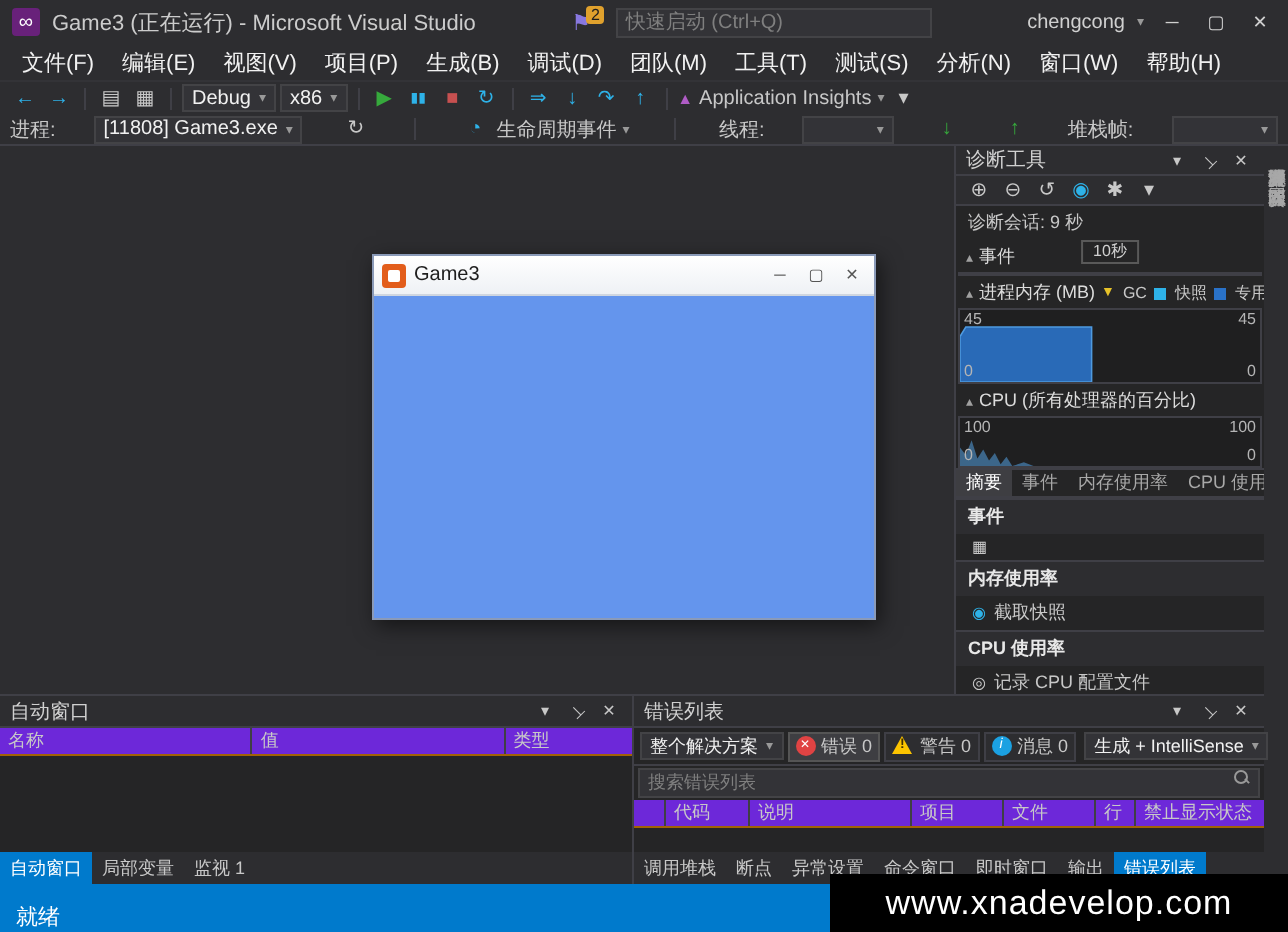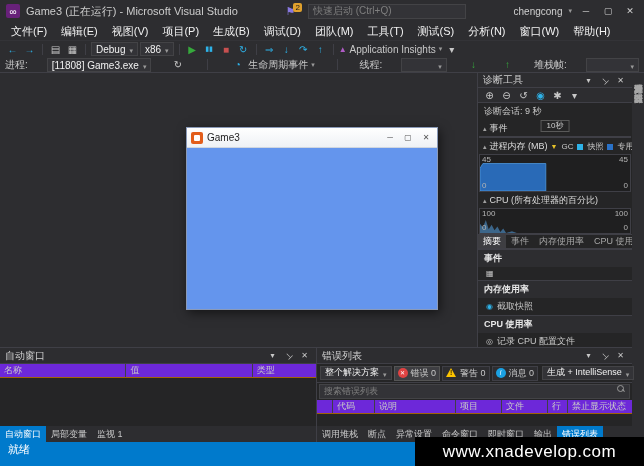--- a/index.html
+++ b/index.html
@@ -22,21 +22,21 @@
 
   
   .menubar{top:22px;height:18px;display:flex;align-items:center;padding:0 4px;background:#2d2d30}
   .mitem{padding:0 7px;color:#f1f1f1;font-size:11px;white-space:nowrap}
 
   
   .tb1{top:40px;height:17px;display:flex;align-items:center;gap:2px;padding:0 5px;background:#2d2d30;border-top:1px solid #333337}
   .tb2{top:57px;height:16px;display:flex;align-items:center;gap:19px;padding:0 5px;background:#2d2d30;border-bottom:1px solid #3f3f46}
   .icb{min-width:15px;height:14px;display:inline-flex;align-items:center;justify-content:center;color:#c8c8c8;font-size:10px}
   .sep{width:1px;height:11px;background:#3f3f46;margin:0 3px}
-  .combo{display:inline-flex;align-items:flex-end;gap:4px;height:14px;background:#333337;border:1px solid #434346;color:#f1f1f1;font-size:10px;padding:0 4px;white-space:nowrap}
+  .combo{display:inline-flex;align-items:center;gap:4px;height:14px;background:#333337;border:1px solid #434346;color:#f1f1f1;font-size:10px;padding:0 4px;white-space:nowrap}
   .lbl{color:#c8c8c8;font-size:10px;white-space:nowrap}
   .green{color:#36a93c}.blue{color:#2eb2e8}.red{color:#c75050}
   .aibtn{display:inline-flex;align-items:center;gap:3px;color:#c8c8c8;font-size:10px;white-space:nowrap}
   .aiic{color:#b05cc6;font-size:8px}
 
   
   .main{top:73px;height:274px;background:#2d2d30}
   .editor{position:absolute;left:0;top:0;bottom:0;width:477px;background:#2d2d30}
   .vstrip{position:absolute;left:632px;top:0;bottom:0;width:12px;background:#2d2d30;display:flex;flex-direction:column;gap:10px;align-items:center;padding-top:4px}
   .vtab{writing-mode:vertical-rl;font-size:9px;color:#a8a8a8;white-space:nowrap}
@@ -101,21 +101,21 @@
   .bang{position:absolute;left:4px;top:1px;font-size:7px;font-weight:bold;color:#3f2e00}
   .ic-info{width:10px;height:10px;border-radius:50%;background:#1ba1e2;color:#fff;font-size:7px;line-height:10px;text-align:center;font-style:italic}
   .esearch{height:15px;margin:1px 2px;background:#333337;border:1px solid #434346;display:flex;padding:0 4px;gap:4px}
   .eph{flex:1;color:#7f7f7f;font-size:9px;white-space:nowrap;overflow:hidden}
   .mag{position:relative;width:8px;height:8px}
   .mag::before{content:"";position:absolute;left:0;top:0;width:5px;height:5px;border:1px solid #999;border-radius:50%}
   .mag::after{content:"";position:absolute;left:5px;top:5px;width:3px;height:1px;background:#999;transform:rotate(45deg)}
   .ebody{flex:1;background:#252526}
 
   
-  .status{top:442px;height:24px;background:#007acc;color:#fff;display:flex;align-items:flex-start;padding-left:8px;font-size:11px}
+  .status{top:442px;height:24px;background:#007acc;color:#fff;display:flex;align-items:flex-end;padding-left:8px;font-size:11px}
   .wm{position:absolute;right:0;bottom:0;width:229px;height:29px;background:#000;color:#fff;display:flex;align-items:center;justify-content:center;font-size:17px;letter-spacing:.5px;z-index:10}
 </style>
 </head>
 <body>
 
 <div class="vs">
 
   <div class="abs titlebar">
     <span class="vslogo">∞</span>
     <span class="apptitle">Game3 (正在运行) - Microsoft Visual Studio</span>

